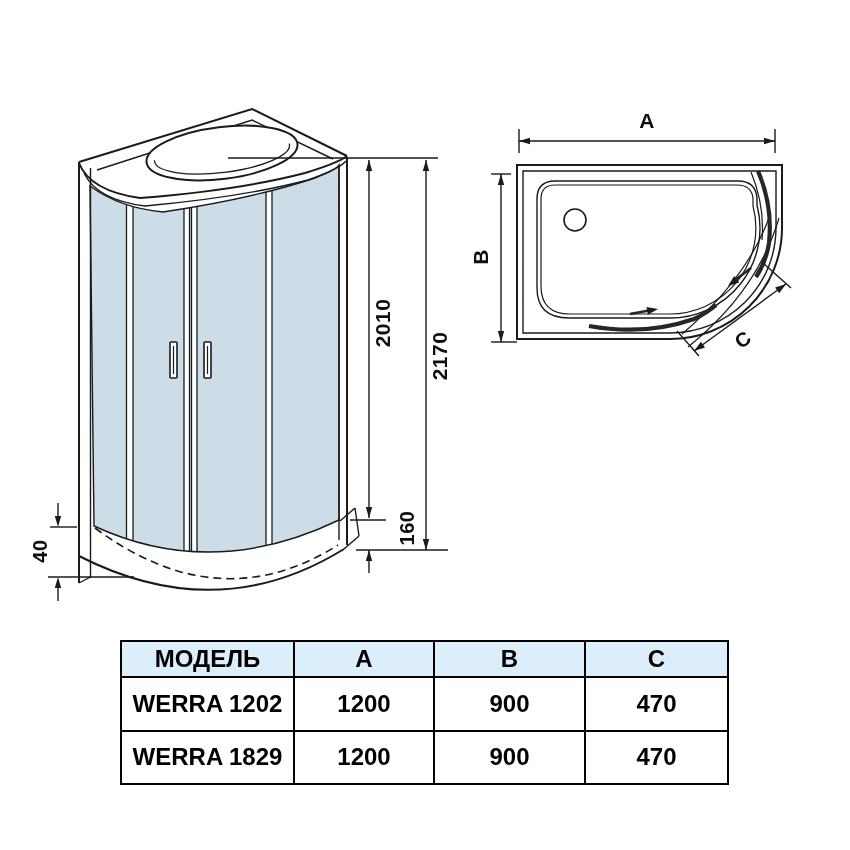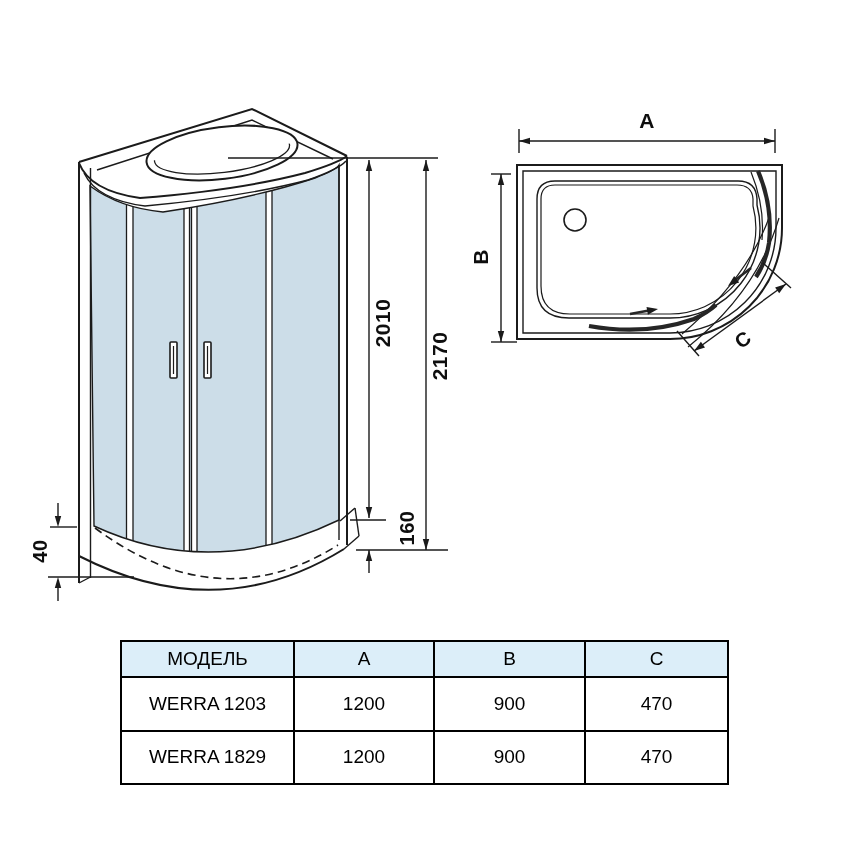--- a/index.html
+++ b/index.html
@@ -29,21 +29,21 @@
 
   
   .spec-table{
     position:absolute;left:120px;top:640px;
     width:607px;height:145px;
     border-collapse:collapse;table-layout:fixed;
   }
   .spec-table th,.spec-table td{
     border:2px solid #000;
     text-align:center;vertical-align:middle;
-    font-weight:normal;font-size:19px;color:#000;
+    font-weight:bold;font-size:24px;color:#000;
     padding:0;height:34px;
     font-family:"Liberation Sans",sans-serif;
   }
   .spec-table th{background:#dceef9;}
   .spec-table td{background:#ffffff;}
 </style>
 </head>
 <body>
 
 <div class="page">
@@ -200,21 +200,21 @@
     <thead>
       <tr>
         <th>МОДЕЛЬ</th>
         <th>A</th>
         <th>B</th>
         <th>C</th>
       </tr>
     </thead>
     <tbody>
       <tr>
-        <td>WERRA 1203</td>
+        <td>WERRA 1202</td>
         <td>1200</td>
         <td>900</td>
         <td>470</td>
       </tr>
       <tr>
         <td>WERRA 1829</td>
         <td>1200</td>
         <td>900</td>
         <td>470</td>
       </tr>

